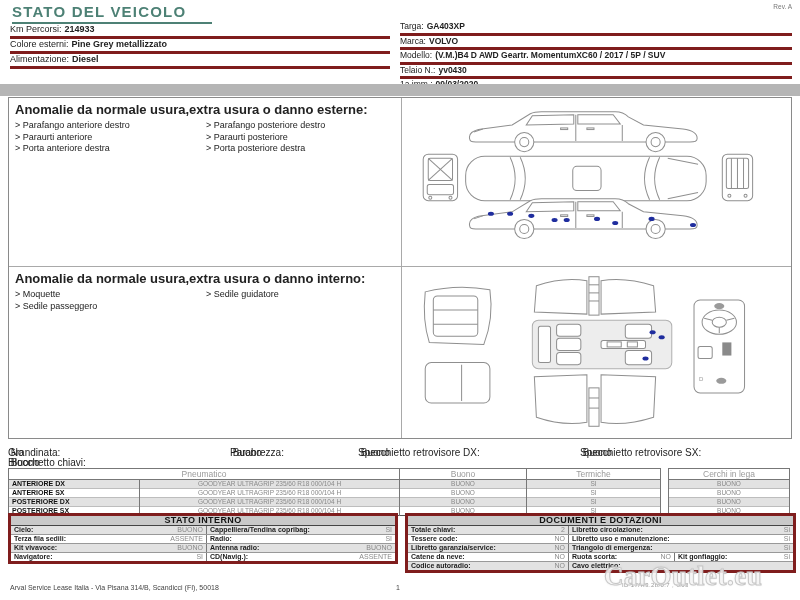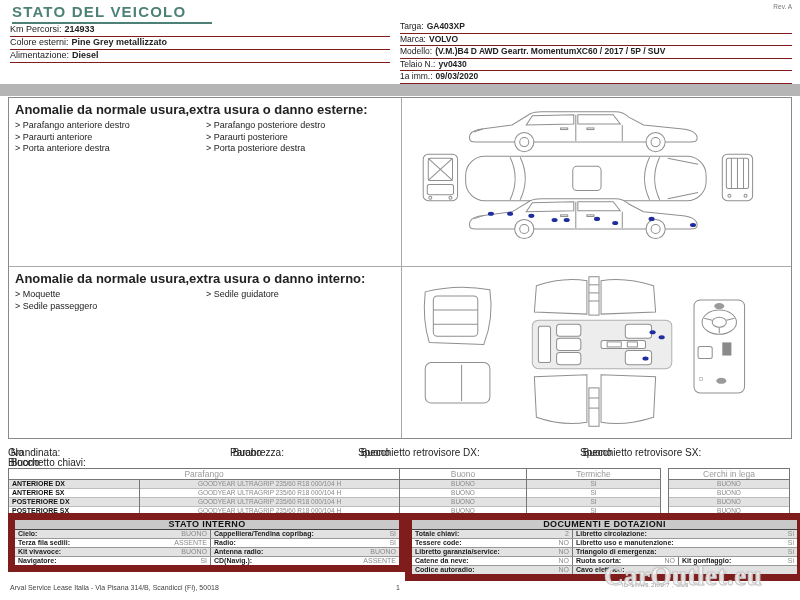--- a/index.html
+++ b/index.html
@@ -11,21 +11,21 @@
 
   
   #page-title{
     left:12px;top:3px;font-size:15px;font-weight:bold;letter-spacing:1.2px;
     color:#4d8175;border-bottom:2px solid #4d8175;padding:0 26px 2px 0;
   }
   #rev{right:8px;top:3px;font-size:6.5px;color:#777;}
   .fieldcol{display:block;}
   #fields-left{left:10px;top:24px;width:380px;}
   #fields-right{left:400px;top:21px;width:392px;text-align:right;}
-  .field{display:flex;border-bottom:1px solid #7f1d1d;align-items:baseline;}
+  .field{display:flex;border-bottom:3px solid #7f1d1d;align-items:baseline;}
   #fields-left .field{height:12px;font-size:9px;line-height:11px;}
   #fields-right .field{height:11.5px;font-size:8.5px;line-height:10.5px;}
   .field .lbl{white-space:pre;}
   .field .val{font-weight:bold;margin-left:3px;white-space:pre;}
 
   
   #band{left:0;top:84px;width:800px;height:12px;background:#b5b5b5;}
 
   
   #mainbox{left:8px;top:97px;width:782px;height:340px;border:1px solid #8a8a8a;}
@@ -59,21 +59,21 @@
   }
   #tyres td,#cerchi td{
     font-size:6.5px;height:8px;line-height:8px;color:#8a8a8a;text-align:center;
     border-left:1px solid #777;border-right:1px solid #777;border-top:1px solid #bdbdbd;
     padding:0 3px;overflow:hidden;white-space:nowrap;
   }
   #tyres td.pos{font-weight:bold;color:#111;text-align:left;font-size:7px;}
   tr.shade td{background:#e2e2e2;}
 
   
-  .panel{border:7px solid #7f1d1d;background:#fff;}
+  .panel{border:3px solid #7f1d1d;background:#fff;}
   #panel-interno{left:8px;top:513px;width:384px;}
   #panel-documenti{left:405px;top:513px;width:385px;}
   .phead{
     background:#c9c9c9;border-bottom:1px solid #444;font-weight:bold;font-size:9px;
     height:9px;line-height:9px;text-align:center;letter-spacing:0.4px;color:#111;
   }
   .prow{display:flex;height:8px;line-height:8px;font-size:7px;}
   .prow + .prow{border-top:1px solid #999;}
   .phead + .prow{border-top:none;}
   .prow.shade{background:#e2e2e2;}
@@ -314,21 +314,21 @@
 
 <table id="tyres" class="abs">
   <colgroup>
       <col style="width:131px">
       <col style="width:260px">
       <col style="width:127px">
       <col style="width:134px">
     </colgroup>
   <tbody>
       <tr>
-    <th colspan="2">Parafango</th>
+    <th colspan="2">Pneumatico</th>
     <th>Buono</th>
     <th>Termiche</th>
   </tr>
   <tr class="shade">
     <td class="pos">ANTERIORE DX</td>
     <td>GOODYEAR ULTRAGRIP 235/60 R18 000/104 H</td>
     <td>BUONO</td>
     <td>SI</td>
   </tr>
   <tr>

